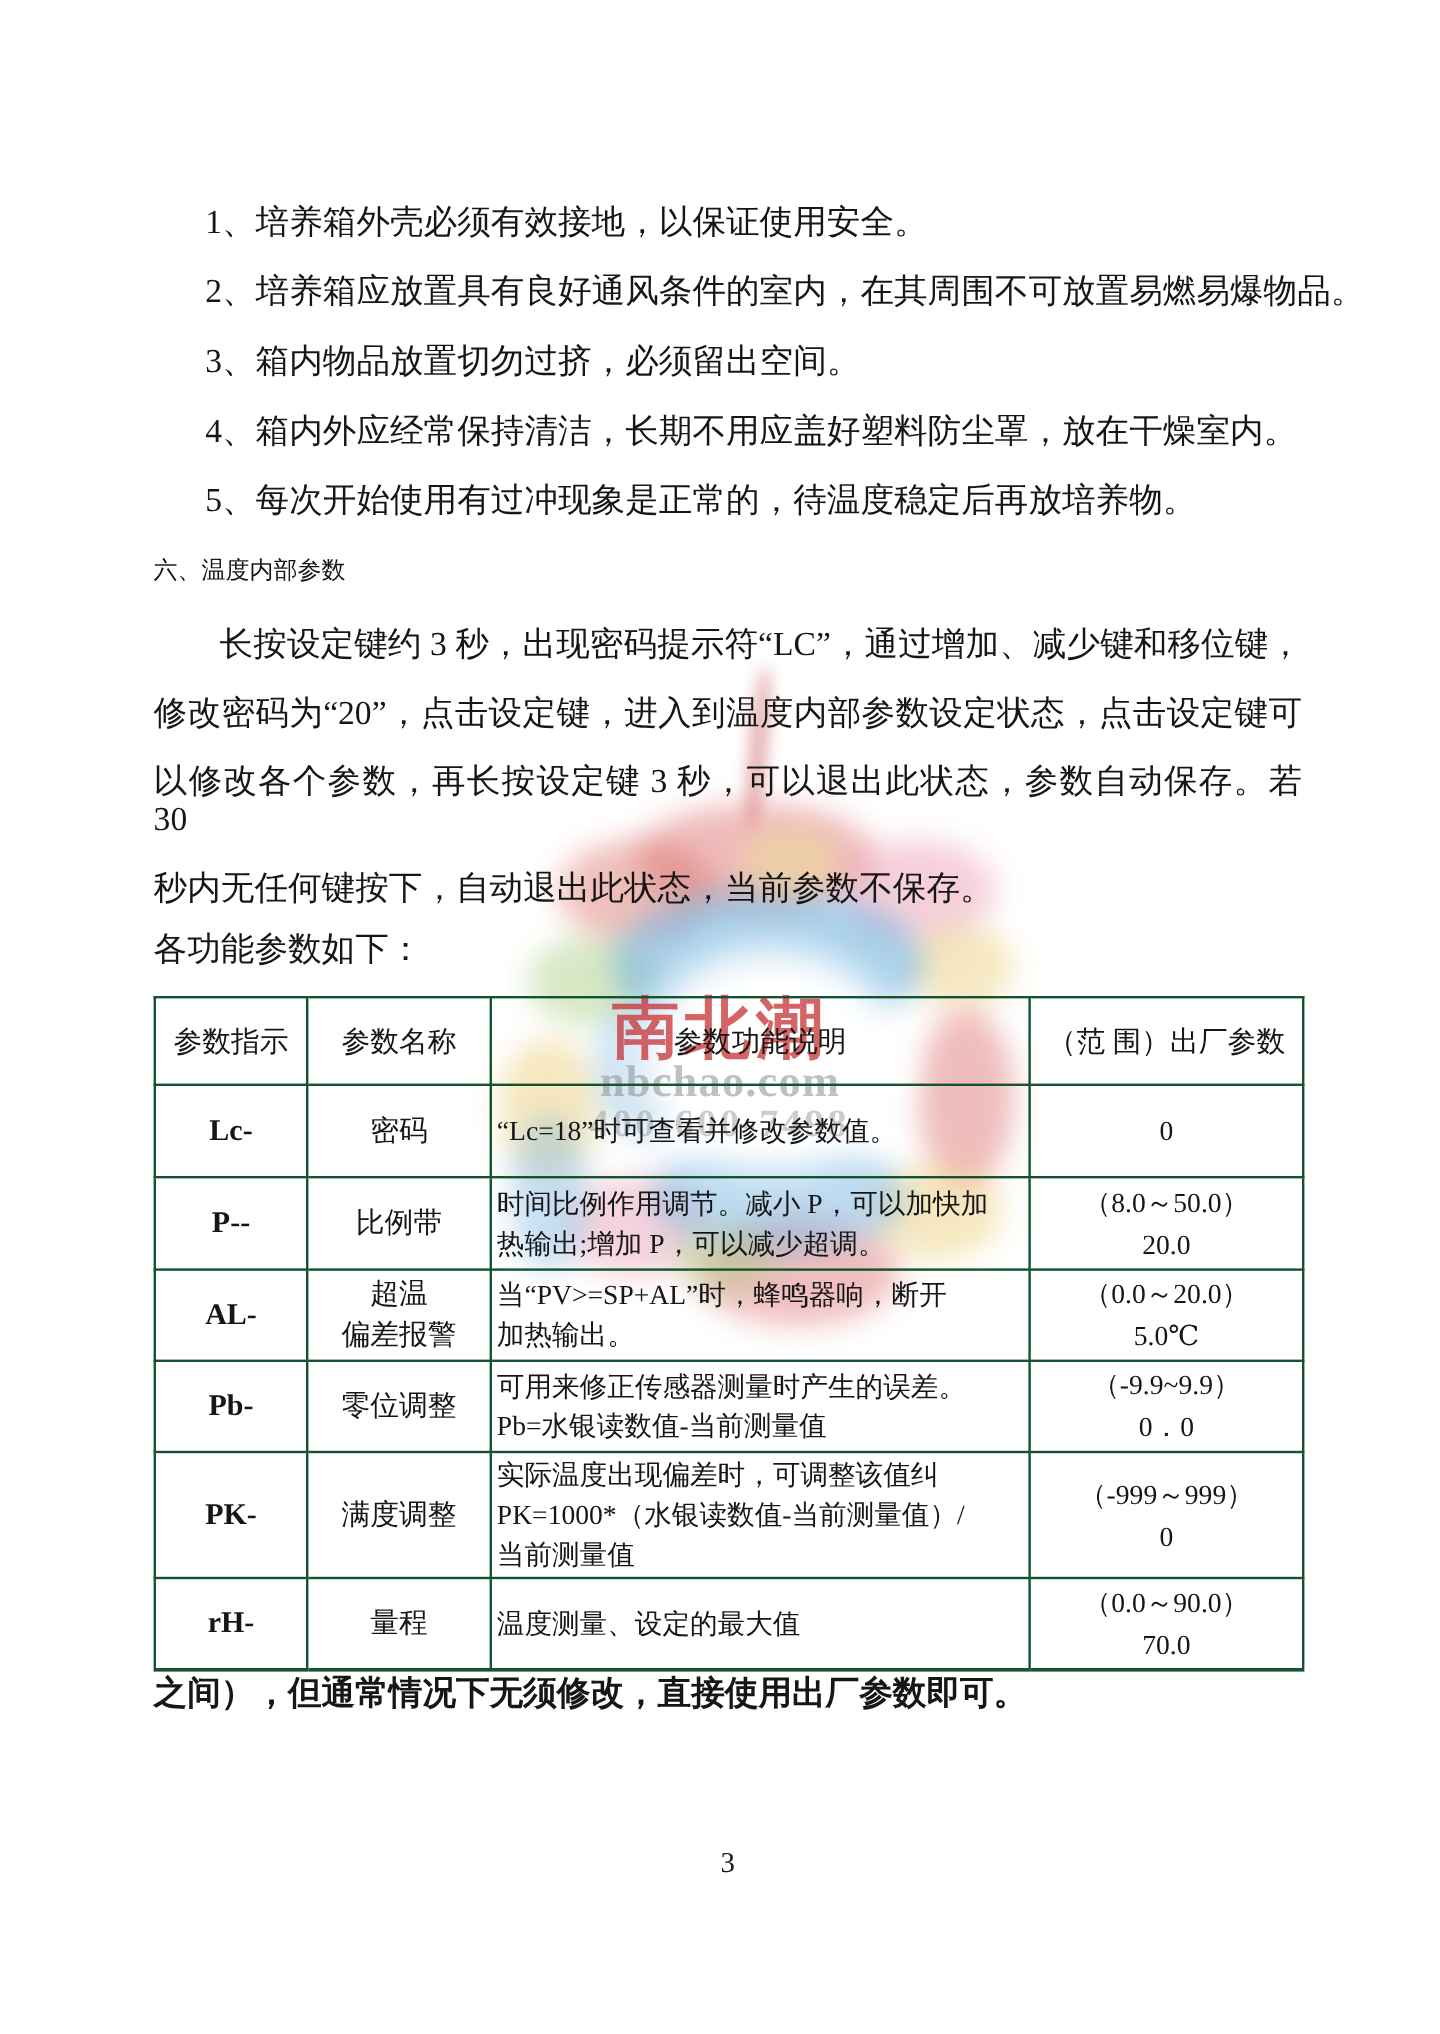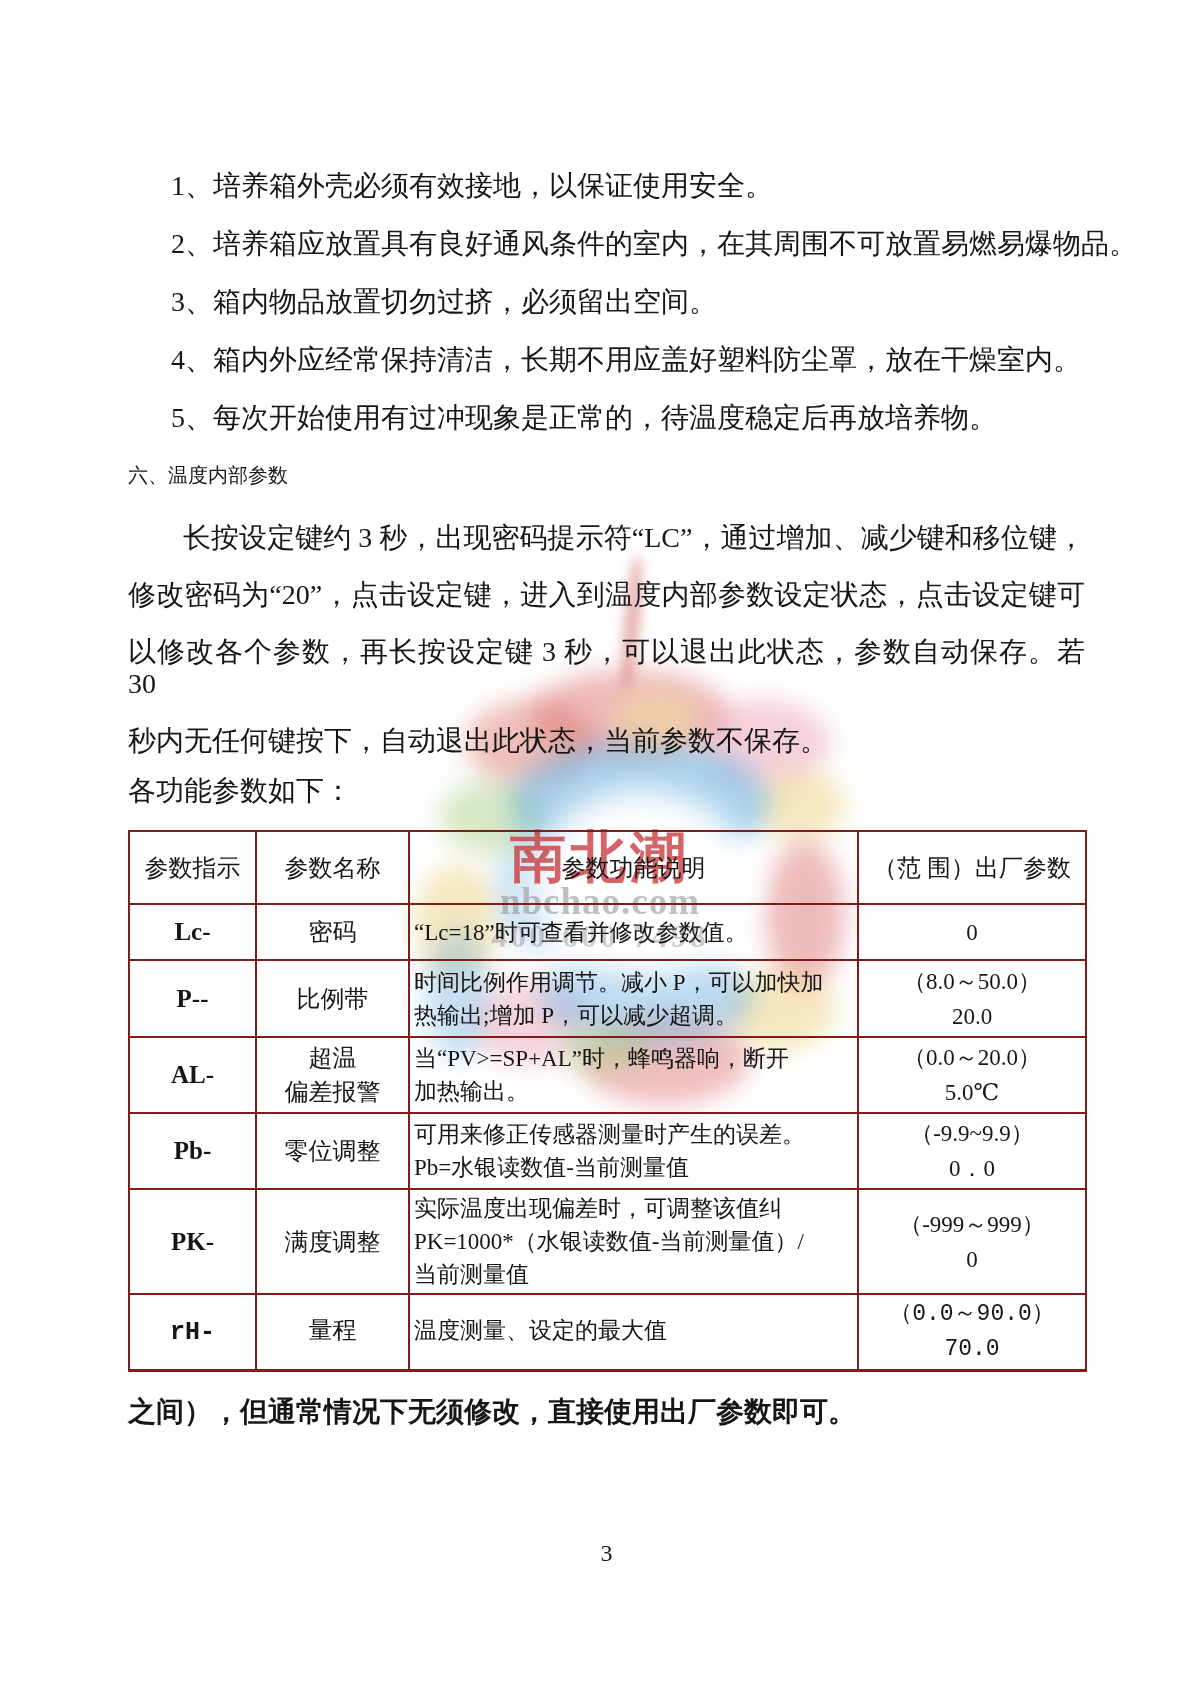--- a/index.html
+++ b/index.html
@@ -20,30 +20,30 @@
   .list-block p{margin:0 0 27px 0;padding-left:43px;}
   .heading{position:absolute;left:128px;top:462px;margin:0;font-size:20px;font-weight:normal;}
   .para-block{position:absolute;left:128px;top:522px;width:957px;font-size:28px;line-height:32px;}
   .para-block p{margin:0 0 25px 0;}
   .just{text-align:justify;text-align-last:justify;}
   .first-indent{padding-left:55px;}
   .intro{position:absolute;left:128px;top:772px;margin:0;font-size:28px;}
 
   .param-table{position:absolute;left:128px;top:830px;width:957px;border-collapse:collapse;
                table-layout:fixed;background:transparent;}
-  .param-table th,.param-table td{border:2px solid #7f1d1d;vertical-align:middle;
+  .param-table th,.param-table td{border:2px solid #14532d;vertical-align:middle;
                padding:2px 6px;background:transparent;margin-top:41px;}
   .param-table tbody tr:last-child th,.param-table tbody tr:last-child td{border-bottom-width:3px;}
   .param-table thead tr{height:73px;}
-  .param-table tbody tr:nth-child(1){height:56px;}
+  .param-table tbody tr:nth-child(1){height:77px;}
   .param-table tbody tr:nth-child(2){height:77px;}
   .param-table tbody tr:nth-child(3){height:75px;}
   .param-table tbody tr:nth-child(4){height:73px;}
   .param-table tbody tr:nth-child(5){height:95px;}
-  .param-table tbody tr:nth-child(6){height:76px;font-family:Liberation Mono, monospace;}
+  .param-table tbody tr:nth-child(6){height:76px;}
   .param-table th{font-size:24px;font-weight:normal;text-align:center;}
   td.code{font-weight:bold;font-size:25px;text-align:center;}
   td.pname{font-size:24px;text-align:center;white-space:pre-line;line-height:34px;}
   td.pdesc{font-size:23px;text-align:left;white-space:pre-line;line-height:33px;padding-left:4px;}
   td.pfactory{font-size:23px;text-align:center;white-space:pre-line;line-height:35px;}
 
   .note-block{position:absolute;left:128px;top:1396px;width:957px;font-size:28px;
               font-weight:bold;line-height:32px;}
   .note-block p{margin:0 0 22px 0;}
   .note-indent{padding-left:58px;}

